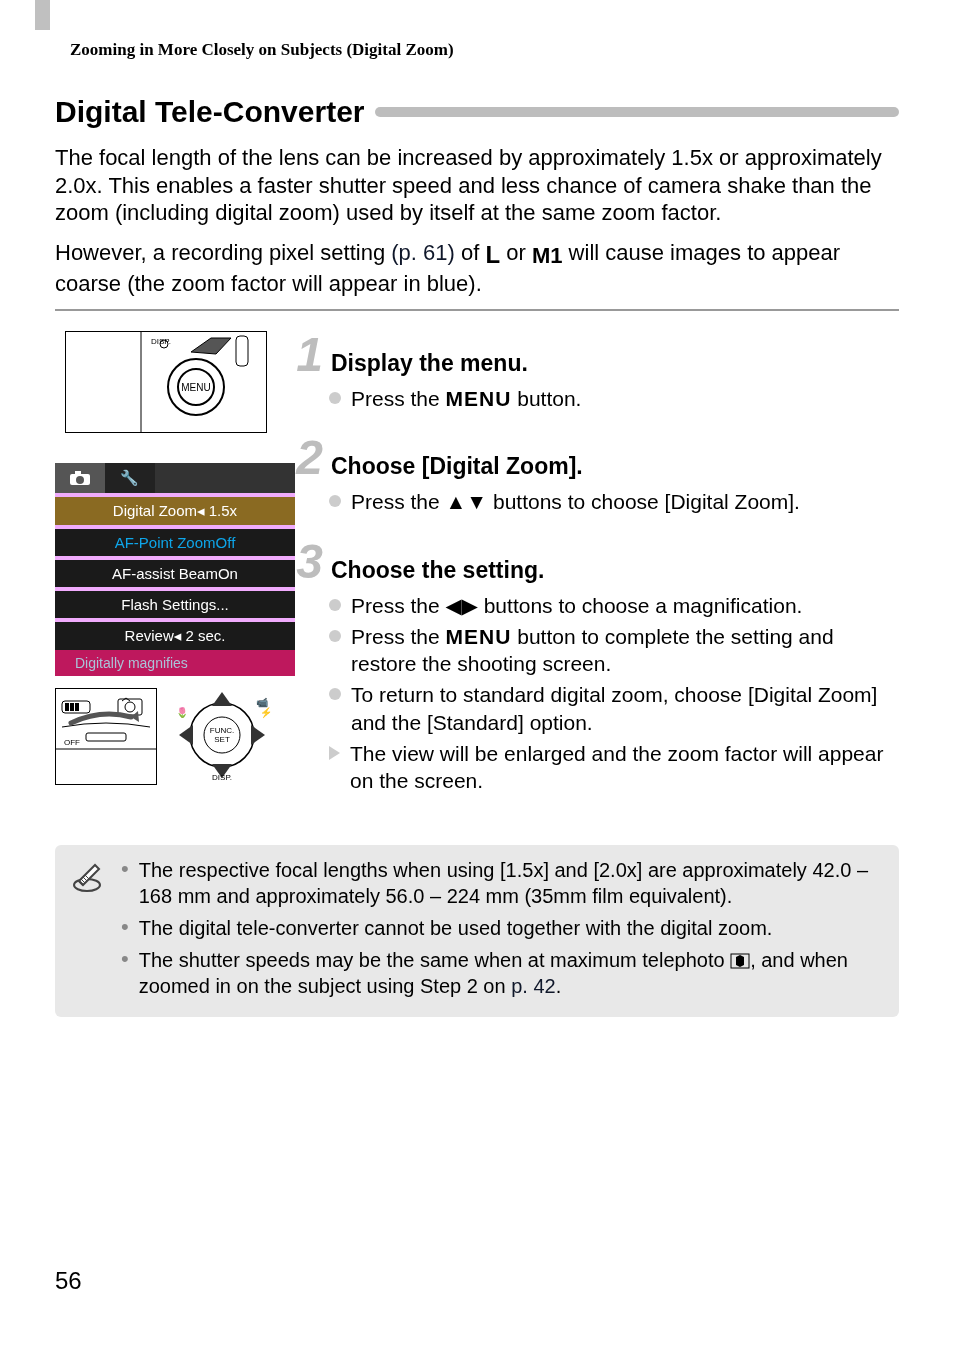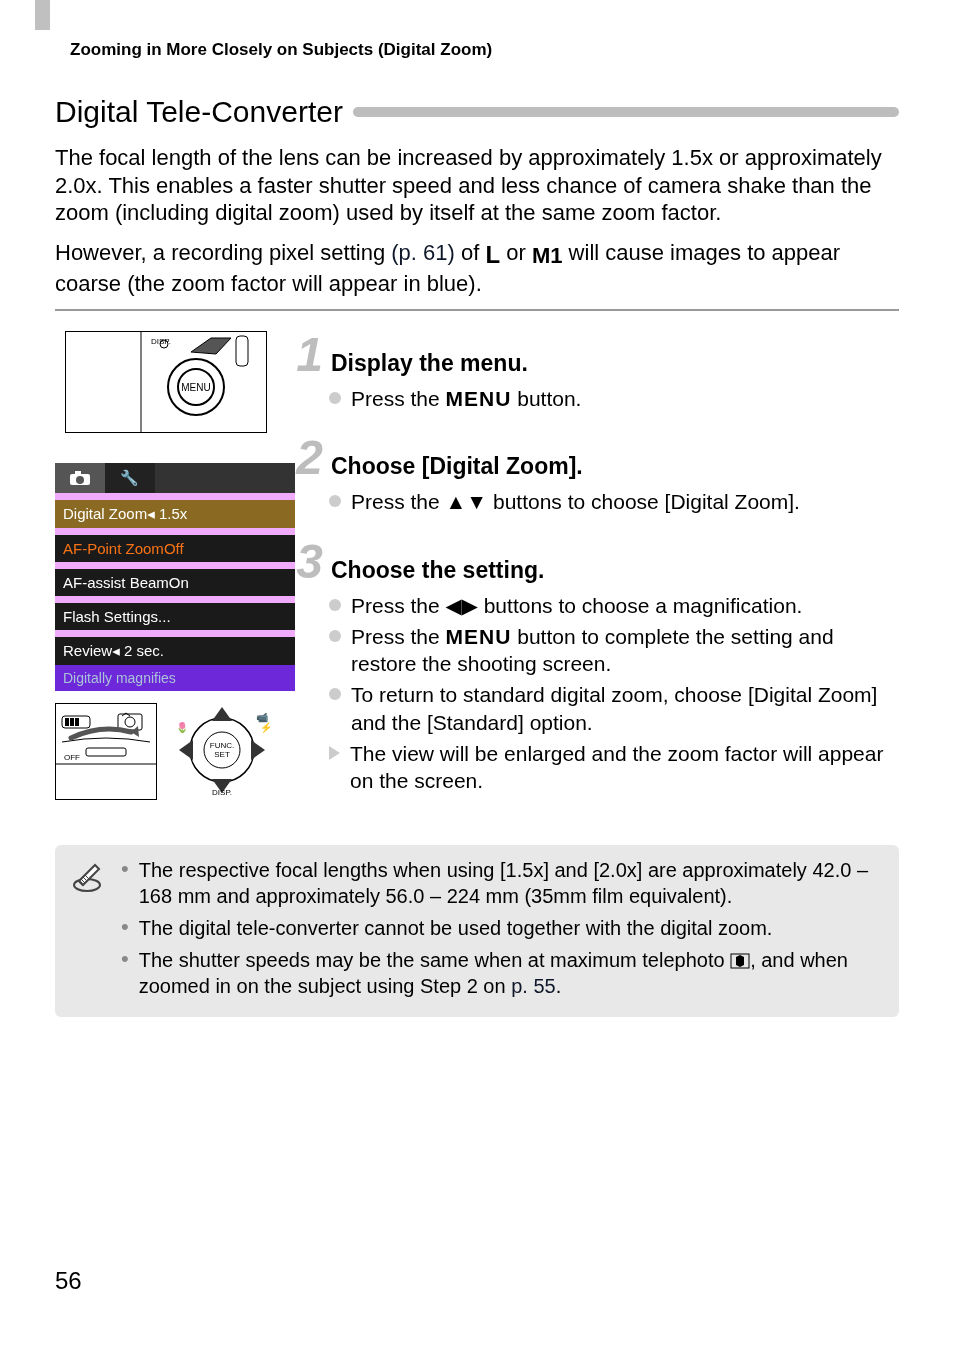--- a/index.html
+++ b/index.html
@@ -20,29 +20,30 @@
     top: 0;
     width: 15px;
     height: 30px;
     background: #c0c0c0;
   }
   .header-text {
     font-size: 17px;
     font-weight: bold;
     margin-left: 15px;
     margin-bottom: 35px;
+    font-family: Liberation Serif, serif;
   }
   .section-head {
     display: flex;
     align-items: center;
     margin-bottom: 15px;
   }
   .section-title {
     font-size: 30px;
-    font-weight: normal;
+    font-weight: bold;
     padding-right: 10px;
   }
   .section-rule {
     flex: 1;
     height: 10px;
     background: #bdbdbd;
     border-radius: 5px;
   }
   .intro-text {
     font-size: 22px;
@@ -102,32 +103,32 @@
   .menu-tab-inactive {
     width: 50px;
     display: flex;
     align-items: center;
     justify-content: center;
     background: #222;
   }
   .menu-row {
     padding: 5px 8px;
     display: flex;
-    justify-content: flex-start;
-    border-top: 7px solid #f0abfc;
+    justify-content: center;
+    border-top: 4px solid #f0abfc;
   }
   .menu-row.selected {
     background: #8a6a22;
     color: #fff;
   }
-  .menu-row.dimmed { color: #f97316; }
+  .menu-row.dimmed { color: #0ea5e9; }
   .menu-helper {
-    padding: 5px 8px;
+    padding: 5px 20px;
     color: #aac3d8;
-    background: #6d28d9;
+    background: #be185d;
     font-size: 14px;
   }
   .controls-diagrams {
     display: flex;
     gap: 15px;
   }
   .zoom-lever-diag {
     width: 100px;
     height: 95px;
     border: 1px solid #000;
@@ -413,19 +414,19 @@
         </div>
         <div class="note-item">
           <div class="note-dot">•</div>
           <div>The digital tele-converter cannot be used together with the digital zoom.</div>
         </div>
         <div class="note-item">
           <div class="note-dot">•</div>
           <div>The shutter speeds may be the same when at maximum telephoto <span style="display:inline-block;vertical-align:-2px;"><svg width="20" height="16" viewBox="0 0 20 16">
                 <rect x="1" y="1" width="18" height="14" fill="none" stroke="#000"></rect>
                 <path d="M6 4 l 4 -2 l 4 2 v 8 l -4 2 l -4 -2 z" fill="#000"></path>
-              </svg></span>, and when zoomed in on the subject using Step 2 on <span class="page-ref">p. 55</span>.</div>
+              </svg></span>, and when zoomed in on the subject using Step 2 on <span class="page-ref">p. 42</span>.</div>
         </div>
       </div>
   </div>
 
   <div class="page-number">56</div>
 </div>
 
 </body></html>

